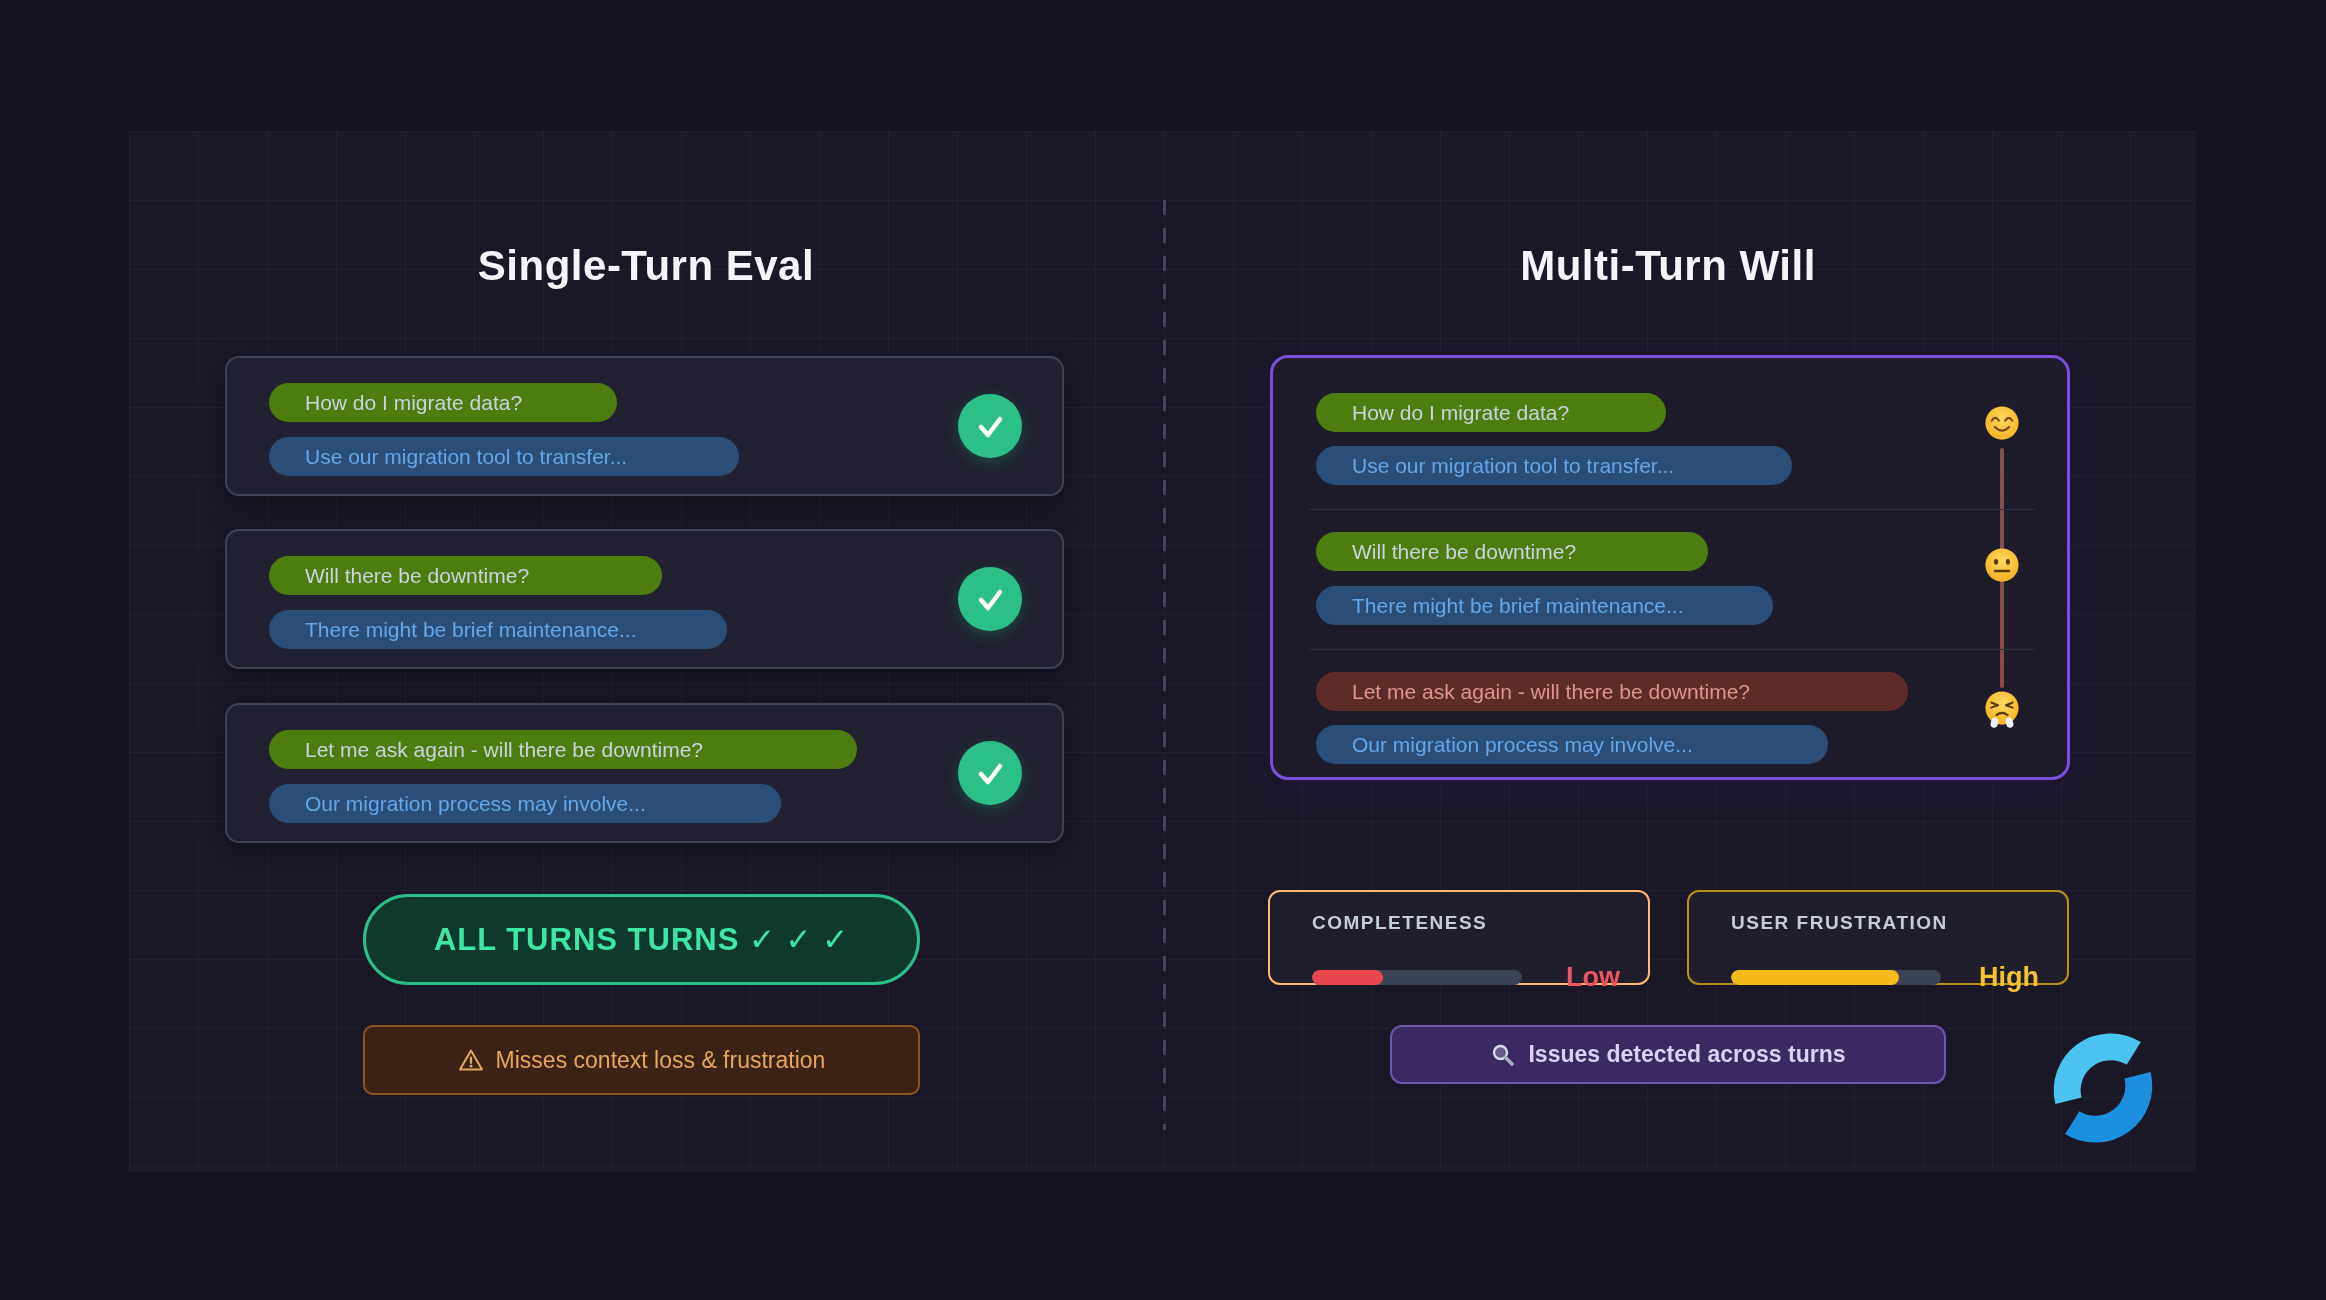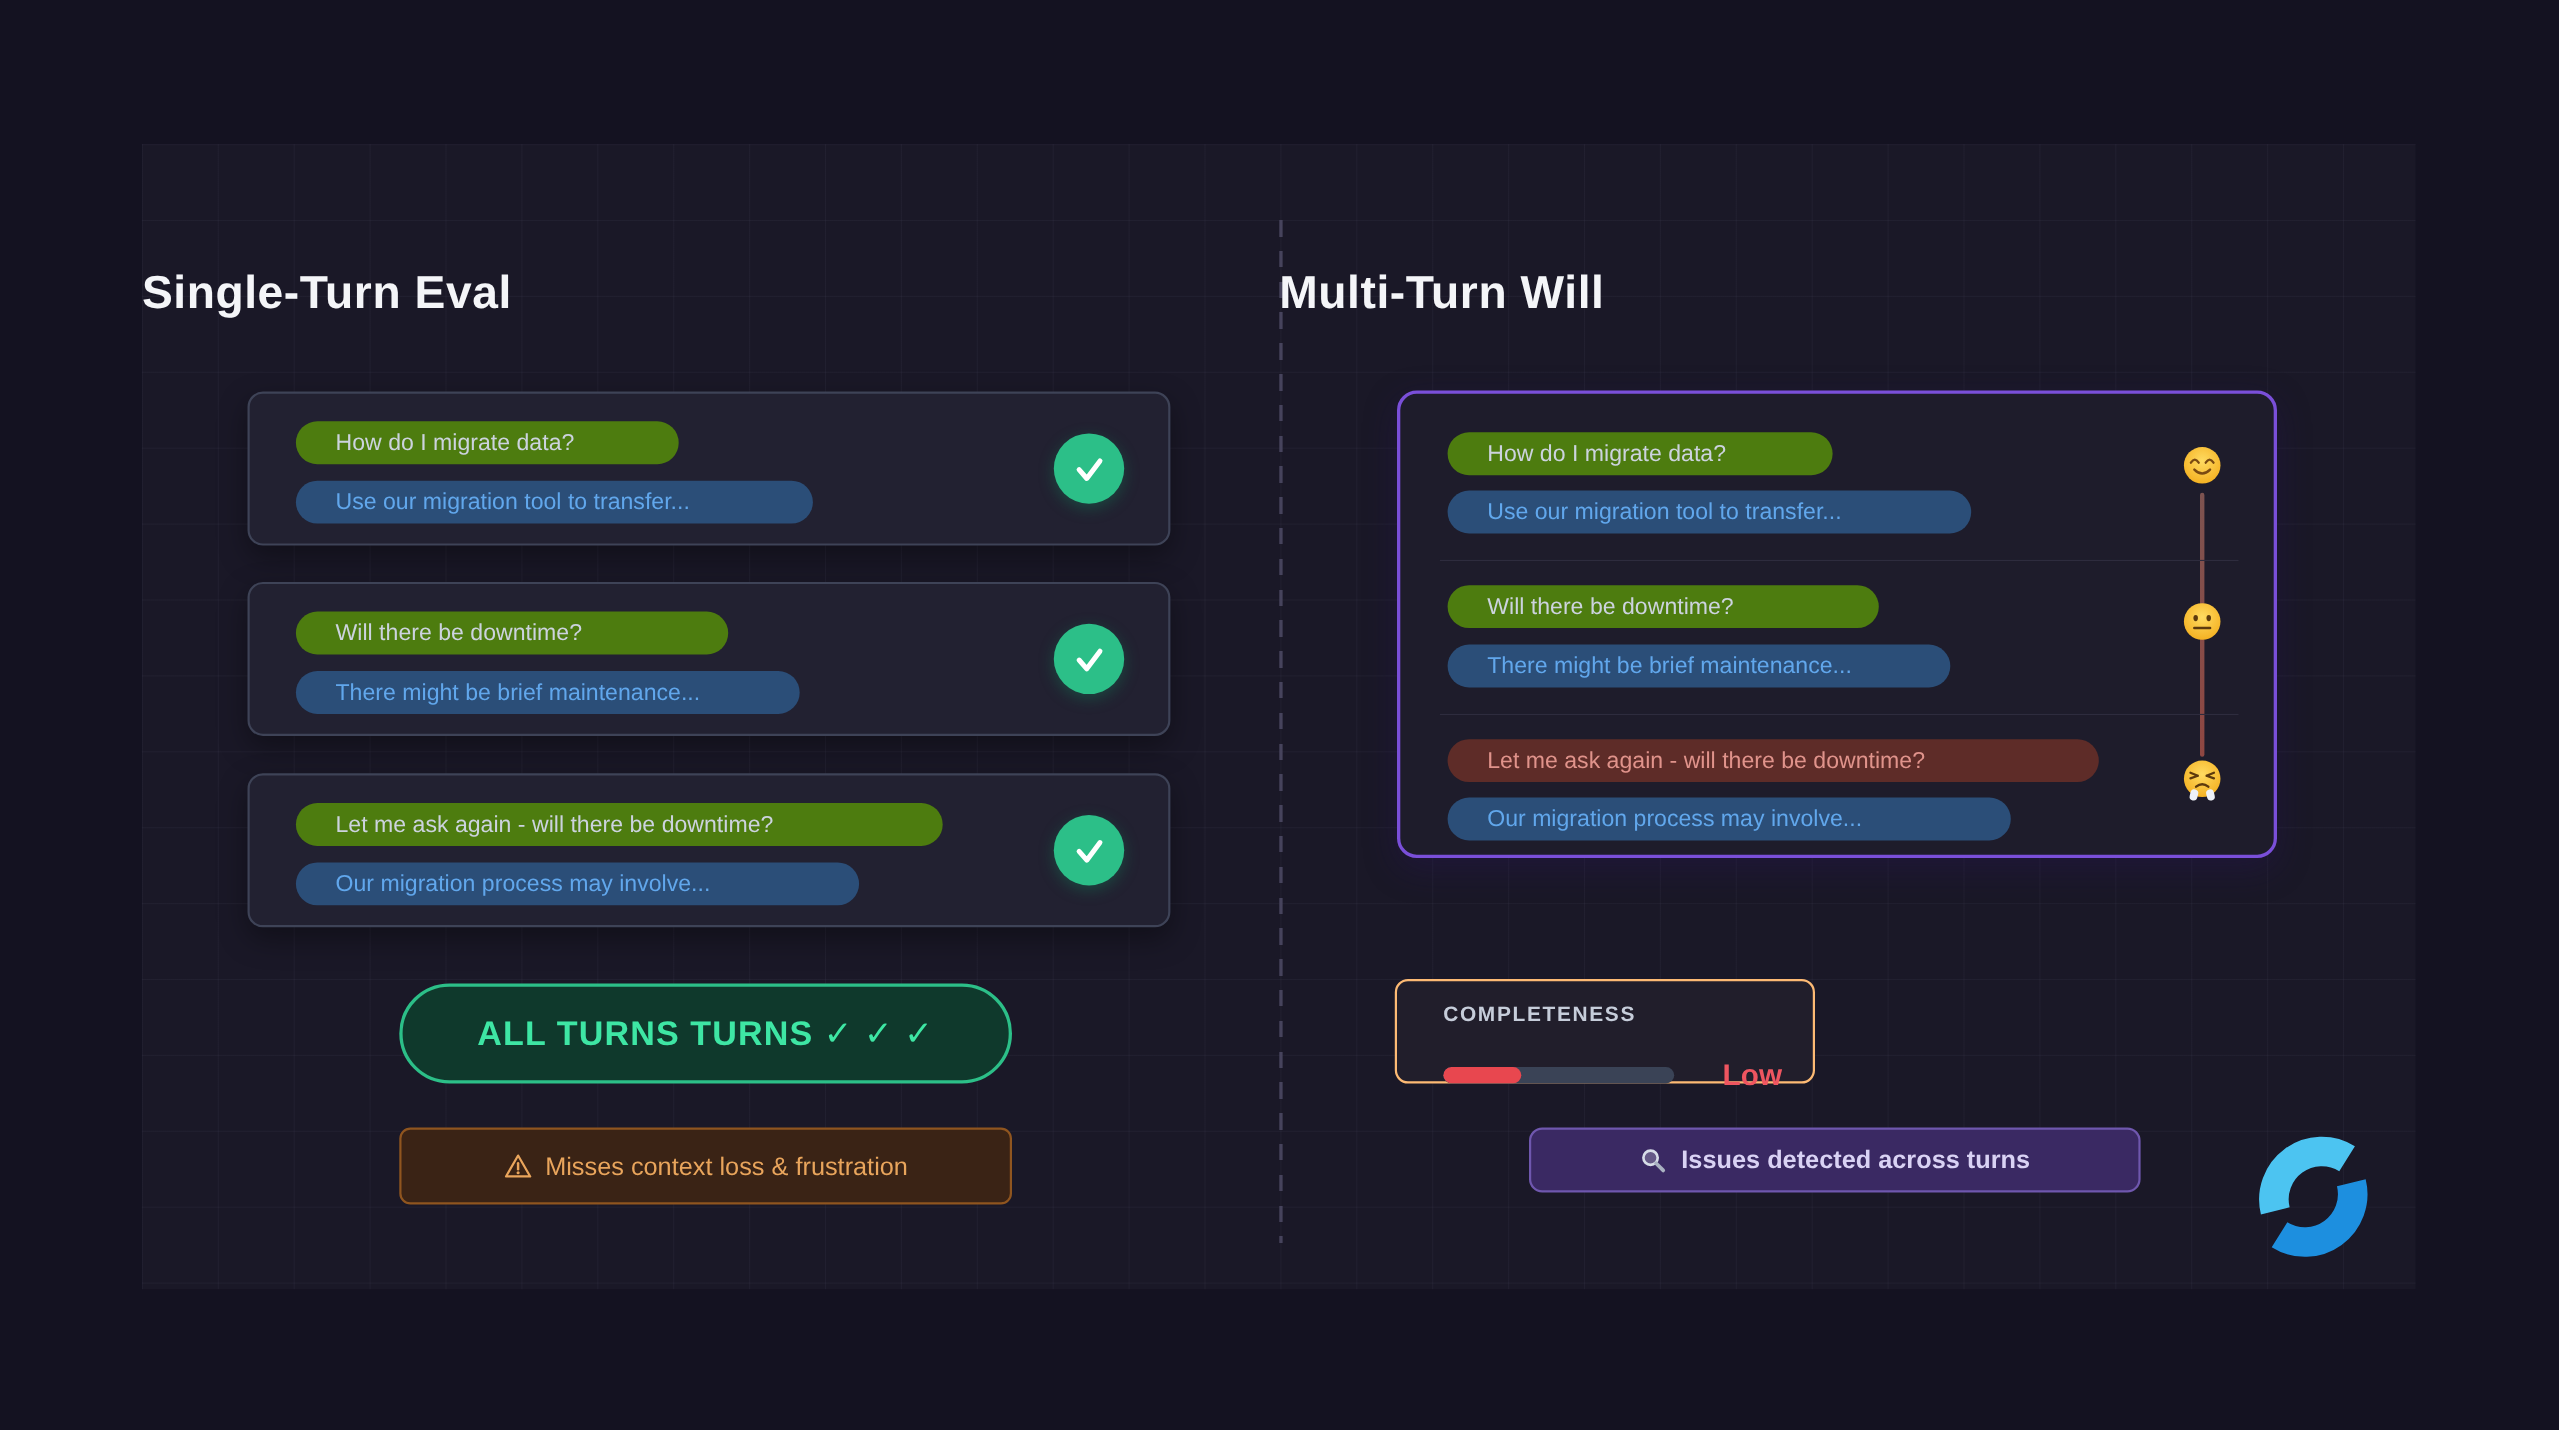--- a/index.html
+++ b/index.html
@@ -17,21 +17,21 @@
       linear-gradient(rgba(168,173,210,0.05) 1px, transparent 1px),
       linear-gradient(90deg, rgba(168,173,210,0.05) 1px, transparent 1px);
     background-size:69px 69px;
   }
   .divider{
     position:absolute;left:1163px;top:200px;width:3px;height:930px;
     background:repeating-linear-gradient(to bottom,#46435c 0 15px,transparent 15px 28px);
   }
   .col-title{
     position:absolute;top:240px;height:52px;line-height:52px;
-    font-size:42px;font-weight:bold;color:#f4f5f8;letter-spacing:.5px;
+    text-align:center;font-size:42px;font-weight:bold;color:#f4f5f8;letter-spacing:.5px;
   }
   #title-left{left:129px;width:1034px;}
   #title-right{left:1163px;width:1010px;}
 
   
   .st-card{
     position:absolute;left:225px;width:835px;height:136px;
     background:#222131;border:2px solid #3e4357;border-radius:14px;
     box-shadow:0 10px 26px rgba(0,0,0,.35);
   }
@@ -215,20 +215,29 @@
   <div class="metric-card" id="metric-completeness">
     <div class="metric-label">COMPLETENESS</div>
     <div class="metric-row">
       <div class="meter">
         <div class="meter-fill" style="width: 34%;"></div>
       </div>
       <div class="metric-level">Low</div>
     </div>
   </div>
 
+  <div class="metric-card" id="metric-frustration">
+    <div class="metric-label">USER FRUSTRATION</div>
+    <div class="metric-row">
+      <div class="meter">
+        <div class="meter-fill" style="width: 80%;"></div>
+      </div>
+      <div class="metric-level">High</div>
+    </div>
+  </div>
 
   <div class="insight-btn">
     <svg width="26" height="26" viewBox="0 0 26 26">
         <circle cx="10.5" cy="10.5" r="6.5" fill="rgba(230,236,245,0.25)" stroke="#d7dde8" stroke-width="2.4"></circle>
         <line x1="15.5" y1="15.5" x2="22" y2="22" stroke="#aab2c2" stroke-width="3.4" stroke-linecap="round"></line>
       </svg>
     <span>Issues detected across turns</span>
   </div>
 
   <div class="brand-logo">

